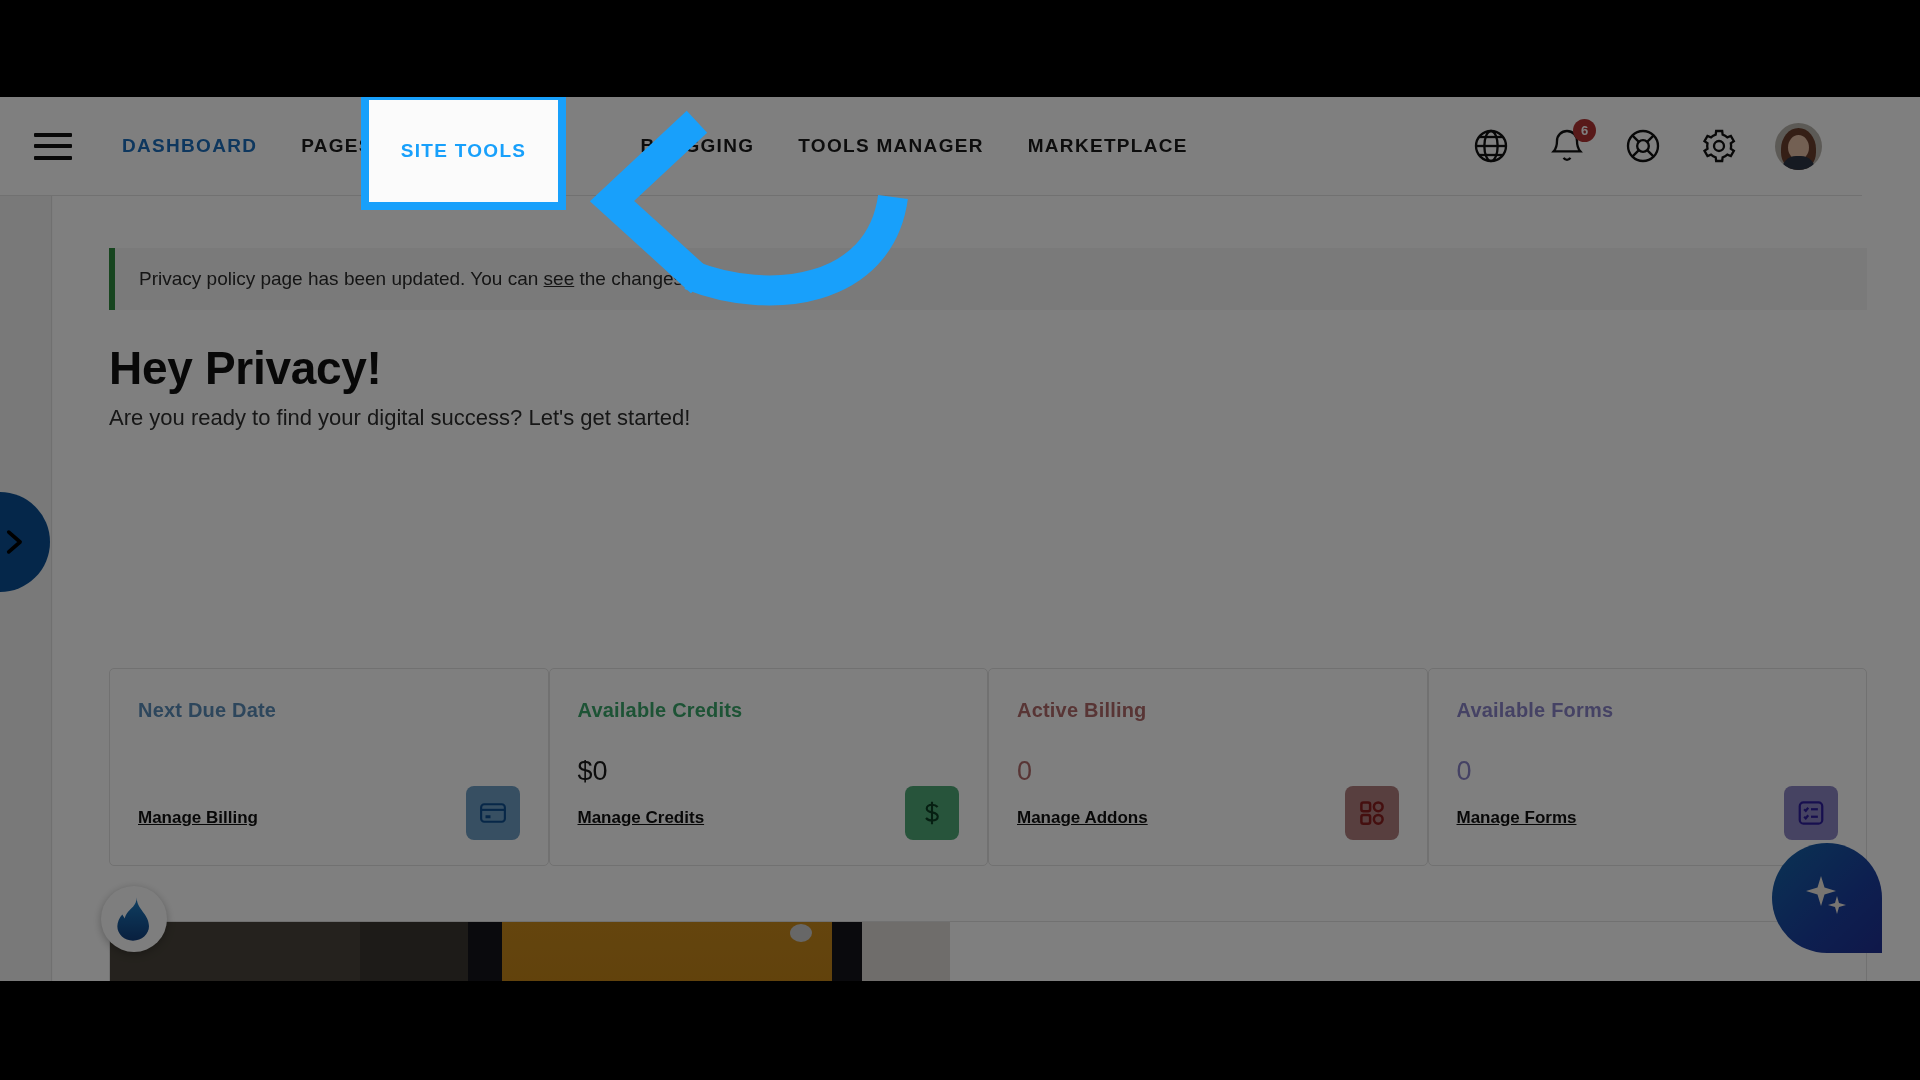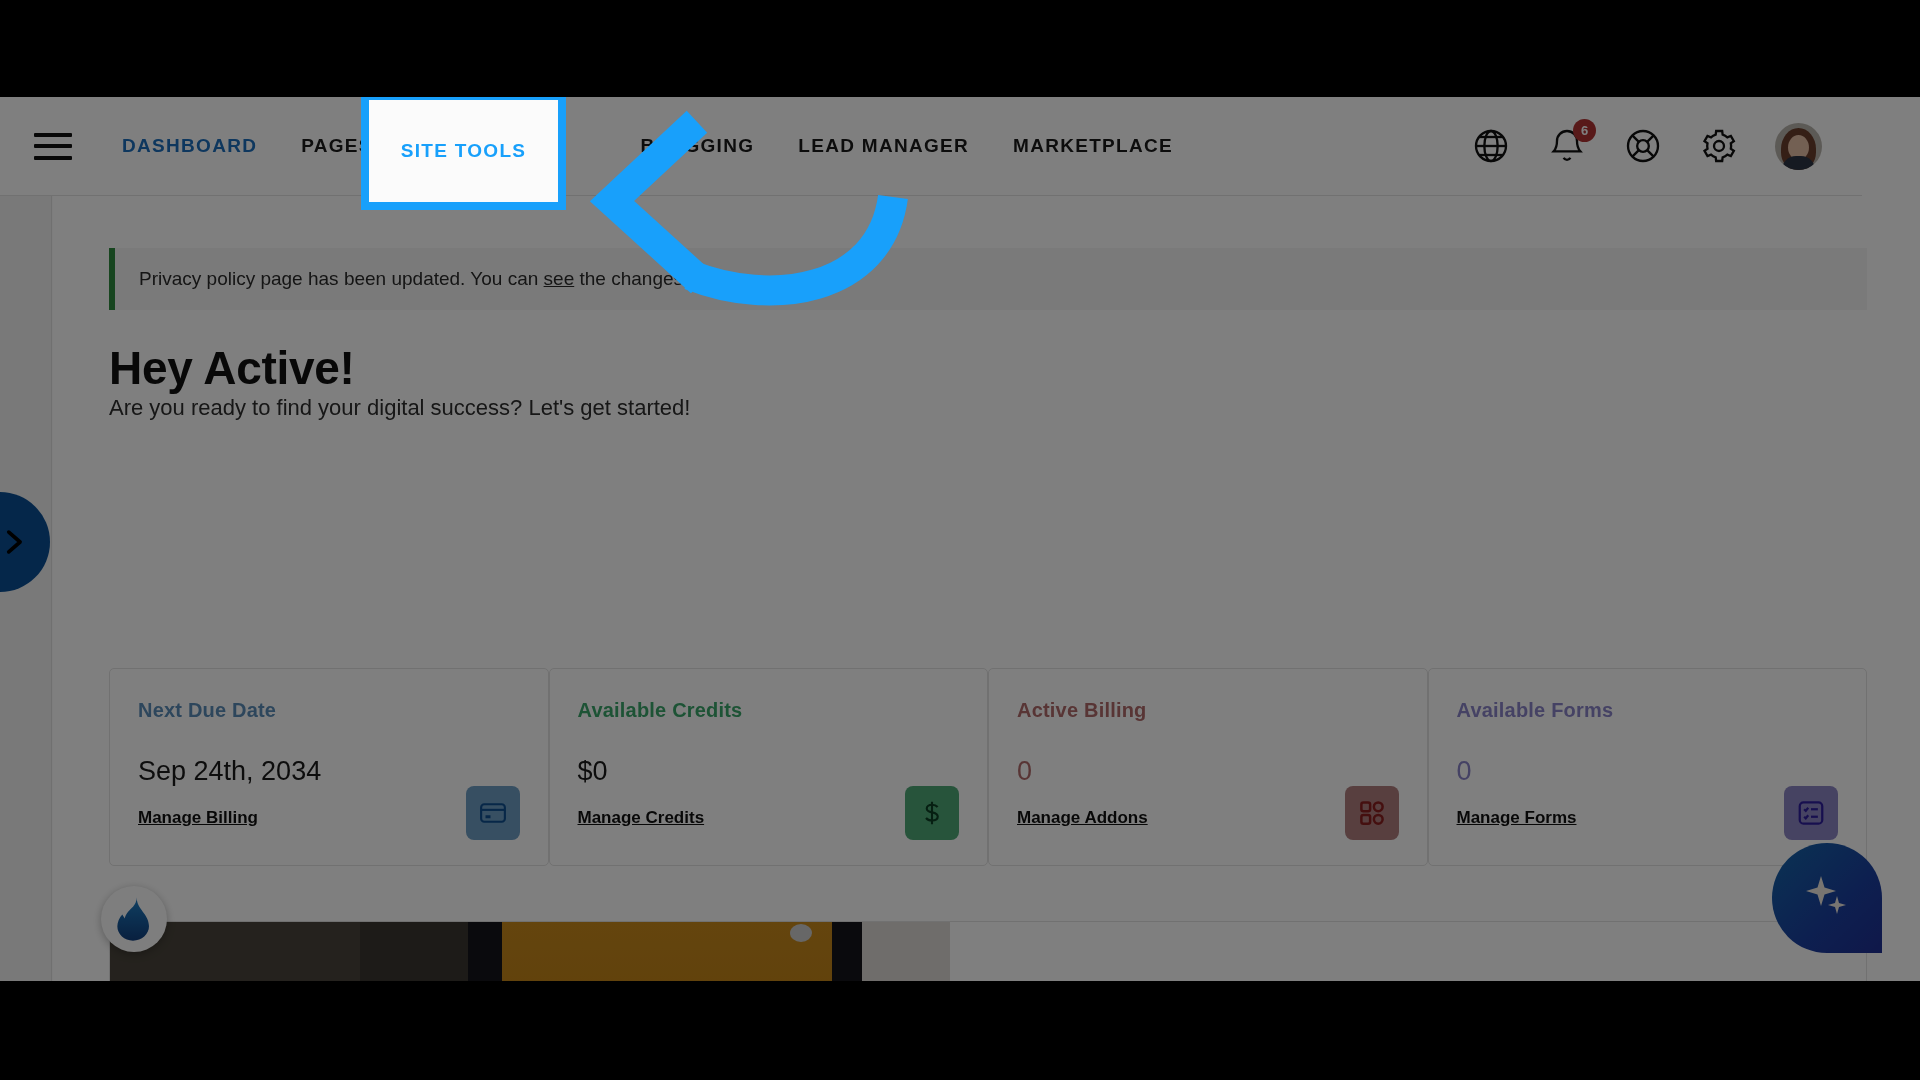--- a/index.html
+++ b/index.html
@@ -108,21 +108,21 @@
   }
   .banner .txt {
     margin-left: 24px; font-size: 19px; color: #2b2b2b;
   }
   .banner .lnk { text-decoration: underline; color: #2b2b2b; cursor: pointer; }
 
   .greeting { position: absolute; left: 56px; top: 145px; }
   .greeting h1 {
     font-size: 46px; font-weight: 700; color: #111; letter-spacing: -0.3px;
   }
-  .greeting p { font-size: 22px; color: #2e2e2e; }
+  .greeting p { font-size: 22px; color: #2e2e2e; margin-top: 10px; }
 
   
   .cards {
     position: absolute; left: 56px; top: 472px;
     width: 1758px; display: flex; 
   }
   .card {
     flex: 1; height: 198px; background: #fff;
     border: 1px solid #e2e2e2; border-radius: 5px;
     position: relative; padding: 30px 28px;
@@ -228,21 +228,21 @@
 
     <div class="navlinks">
       <a class="navlink active">DASHBOARD</a>
       <span class="navgap"></span>
       <a class="navlink">PAGES</a>
       <span class="navgap" style="width:142px"></span>
       <a class="navlink" style="visibility:hidden">SITE TOOLS</a>
       <span class="navgap" style="width:0"></span>
       <a class="navlink">BLOGGING</a>
       <span class="navgap" style="width:44px"></span>
-      <a class="navlink">LEAD MANAGER</a>
+      <a class="navlink">TOOLS MANAGER</a>
       <span class="navgap"></span>
       <a class="navlink">MARKETPLACE</a>
     </div>
 
     <div class="navright">
 
       <div class="navicon">
         <svg viewBox="0 0 24 24" fill="none" stroke="currentColor" stroke-width="1.4">
           <circle cx="12" cy="12" r="9"></circle>
           <ellipse cx="12" cy="12" rx="4" ry="9"></ellipse>
@@ -290,29 +290,28 @@
   <div id="page">
     <div id="railLeft"></div>
 
     <div id="content">
 
       <div class="banner">
         <div class="txt"><span>Privacy policy page has been updated. You can </span><span class="lnk">see</span><span> the changes.</span></div>
       </div>
 
       <div class="greeting">
-        <h1>Hey Active!</h1>
+        <h1>Hey Privacy!</h1>
         <p>Are you ready to find your digital success? Let's get started!</p>
       </div>
 
       <div class="cards">
 
         <div class="card">
           <div class="title" style="color:#5b8db8">Next Due Date</div>
-          <div class="value">Sep 24th, 2034</div>
           <div class="link">Manage Billing</div>
           <div class="iconbox" style="background:#6e9ec4">
             <svg viewBox="0 0 24 24" fill="none" stroke="#0e4f90" stroke-width="1.7">
               <rect x="2.5" y="5" width="19" height="14" rx="2.5"></rect>
               <line x1="2.5" y1="9.5" x2="21.5" y2="9.5"></line>
               <line x1="6" y1="15" x2="10" y2="15" stroke-width="2.4"></line>
             </svg>
           </div>
         </div>
 

